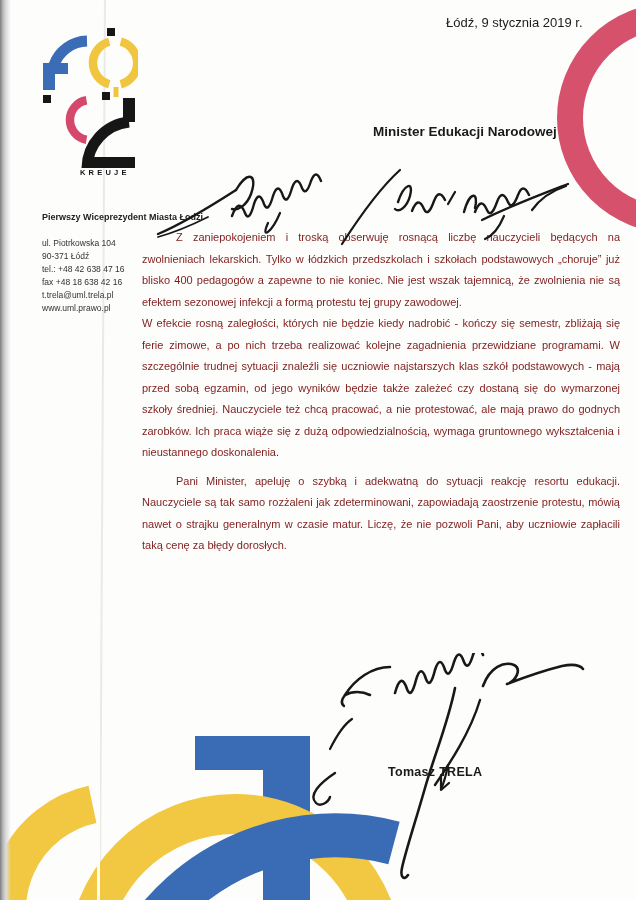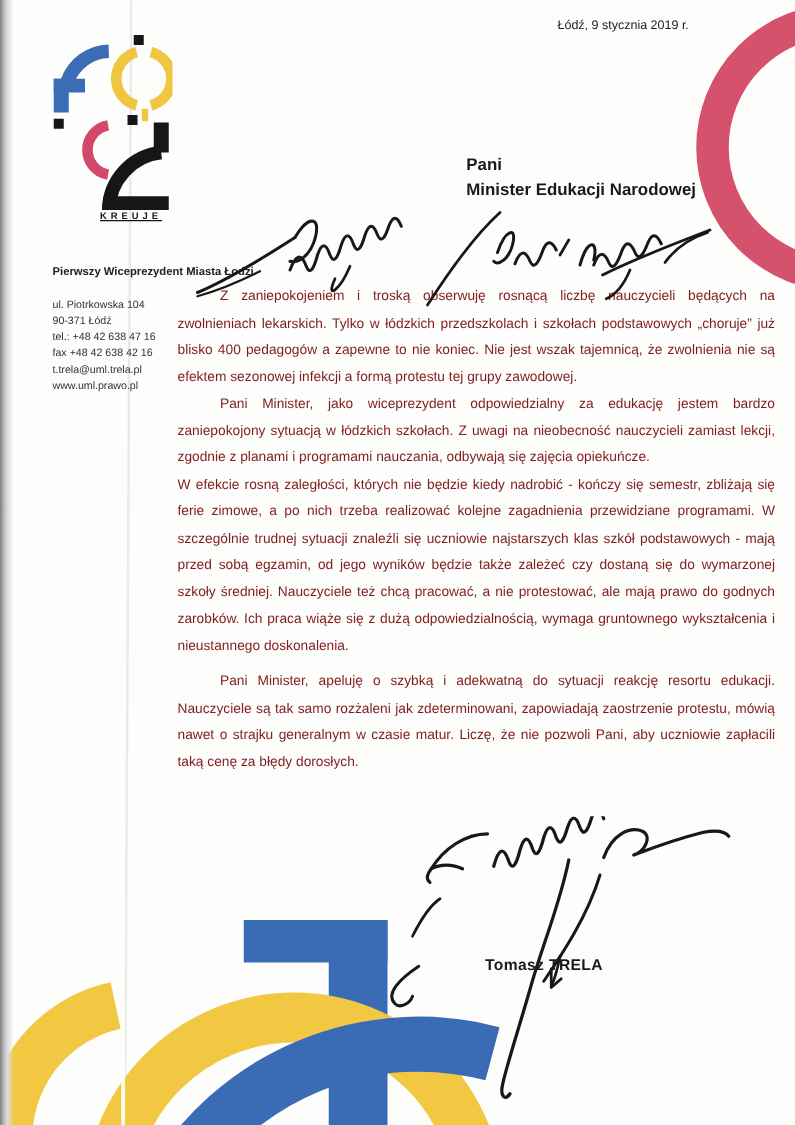--- a/index.html
+++ b/index.html
@@ -9,23 +9,23 @@
     font-family:"Liberation Sans",sans-serif;color:#1e1e1e;
   }
   .scan-edge{position:absolute;left:0;top:0;width:11px;height:100%;
     background:linear-gradient(90deg,#7e7e7e 0px,#b9b9b9 3px,#dcdcdc 6px,rgba(250,250,250,0) 11px);z-index:9;}
   .fold-line{position:absolute;left:104px;top:-4px;width:2px;height:910px;
     background:rgba(110,110,110,0.13);transform:rotate(0.32deg);transform-origin:top center;z-index:1;}
   .fold-white{position:absolute;left:97px;top:700px;width:3px;height:200px;background:rgba(253,253,252,0.95);z-index:6;}
 
   .logo-svg{position:absolute;left:38px;top:26px;width:100px;height:145px;z-index:2;}
   .kreuje{position:absolute;left:80px;top:168px;font-size:7.5px;font-weight:bold;
-    letter-spacing:3.2px;color:#141414;z-index:2;text-decoration:underline;}
+    letter-spacing:3.2px;color:#141414;z-index:2;}
 
-  .date-line{position:absolute;left:446px;top:15px;font-size:10px;color:#1c1c1c;}
+  .date-line{position:absolute;left:446px;top:15px;font-size:13px;color:#1c1c1c;}
   .recipient{position:absolute;left:373px;top:122px;font-size:13.5px;font-weight:bold;
     line-height:19.5px;color:#1a1a1a;}
 
   .sender-title{position:absolute;left:42px;top:212px;font-size:9px;font-weight:bold;
     white-space:nowrap;color:#222;}
   .sender-address{position:absolute;left:42px;top:237px;font-size:8.5px;line-height:13px;color:#323232;}
 
   .body-text{position:absolute;left:142px;top:227px;width:478px;font-size:11px;
     line-height:21.5px;text-align:justify;color:#7f1d1d;z-index:2;}
   .body-text p{margin:0;text-indent:34px;}
@@ -73,30 +73,29 @@
   </svg>
   <div class="kreuje">KREUJE</div>
 
   <svg class="ring-svg" viewBox="0 0 96 250">
     <circle cx="132" cy="118" r="102" fill="none" stroke="#d5516c" stroke-width="26"></circle>
   </svg>
 
   <div class="date-line">Łódź, 9 stycznia 2019 r.</div>
 
   <div class="recipient">
-    <div>Pani</div>
     <div>Minister Edukacji Narodowej</div>
   </div>
 
   <div class="sender-title">Pierwszy Wiceprezydent Miasta Łodzi</div>
   <div class="sender-address">
     <div>ul. Piotrkowska 104</div>
     <div>90-371 Łódź</div>
     <div>tel.: +48 42 638 47 16</div>
-    <div>fax +48 42 638 42 16</div>
+    <div>fax +48 18 638 42 16</div>
     <div>t.trela@uml.trela.pl</div>
     <div>www.uml.prawo.pl</div>
   </div>
 
   <svg class="salutation-svg" viewBox="0 0 420 82">
     <path class="hw" stroke-width="2.4" d="M 6 68 C 30 58, 56 42, 84 24"></path>
     <path class="hw" stroke-width="1.8" d="M 6 71 C 24 66, 40 59, 56 51"></path>
     <path class="hw" stroke-width="2.4" d="M 84 24 C 96 4, 106 8, 99 28 C 95 39, 86 45, 80 43"></path>
     <path class="hw" stroke-width="2.4" d="M 80 50 q 7 -19 13 -3 q 4 10 9 -9 q 5 -15 10 0 q 4 10 9 -8 q 5 -15 10 0 q 4 10 9 -8 q 5 -14 10 0 q 4 9 9 -7 q 5 -13 10 0"></path>
     <path class="hw" stroke-width="2.2" d="M 128 47 C 120 66, 108 75, 116 57"></path>
@@ -107,21 +106,20 @@
     <path class="hw" stroke-width="2.4" d="M 312 46 C 318 24, 327 26, 323 42"></path>
     <path class="hw" stroke-width="2.4" d="M 323 46 q 6 -16 12 -2 q 4 9 10 -8 q 5 -14 11 0 q 4 9 10 -7 q 5 -13 11 0"></path>
     <path class="hw" stroke-width="2.2" d="M 352 50 C 347 62, 340 70, 333 73"></path>
     <path class="hw" stroke-width="2.2" d="M 330 54 C 358 40, 390 28, 416 18"></path>
     <path class="hw" stroke-width="2.2" d="M 380 44 C 390 30, 402 24, 414 20"></path>
   </svg>
   <span class="hw-text">Szanowna Pani Minister</span>
 
   <div class="body-text">
     <p>Z zaniepokojeniem i troską obserwuję rosnącą liczbę nauczycieli będących na zwolnieniach lekarskich. Tylko w łódzkich przedszkolach i szkołach podstawowych „choruje” już blisko 400 pedagogów a zapewne to nie koniec. Nie jest wszak tajemnicą, że zwolnienia nie są efektem sezonowej infekcji a formą protestu tej grupy zawodowej.</p>
-    <p>Pani Minister, jako wiceprezydent odpowiedzialny za edukację jestem bardzo zaniepokojony sytuacją w łódzkich szkołach. Z uwagi na nieobecność nauczycieli zamiast lekcji, zgodnie z planami i programami nauczania, odbywają się zajęcia opiekuńcze.</p>
     <p class="noindent">W efekcie rosną zaległości, których nie będzie kiedy nadrobić - kończy się semestr, zbliżają się ferie zimowe, a po nich trzeba realizować kolejne zagadnienia przewidziane programami. W szczególnie trudnej sytuacji znaleźli się uczniowie najstarszych klas szkół podstawowych - mają przed sobą egzamin, od jego wyników będzie także zależeć czy dostaną się do wymarzonej szkoły średniej. Nauczyciele też chcą pracować, a nie protestować, ale mają prawo do godnych zarobków. Ich praca wiąże się z dużą odpowiedzialnością, wymaga gruntownego wykształcenia i nieustannego doskonalenia.</p>
     <p class="lastpara">Pani Minister, apeluję o szybką i adekwatną do sytuacji reakcję resortu edukacji. Nauczyciele są tak samo rozżaleni jak zdeterminowani, zapowiadają zaostrzenie protestu, mówią nawet o strajku generalnym w czasie matur. Liczę, że nie pozwoli Pani, aby uczniowie zapłacili taką cenę za błędy dorosłych.</p>
   </div>
 
   <svg class="signature-svg" viewBox="0 0 300 247">
     <path class="hw" stroke-width="2.6" d="M 90 14 C 72 14, 55 26, 45 42 C 52 38, 62 38, 70 42"></path>
     <path class="hw" stroke-width="2.4" d="M 45 42 C 42 46, 40 50, 44 53"></path>
     <path class="hw" stroke-width="2.6" d="M 95 40 q 6 -22 12 -4 q 4 11 9 -9 q 5 -17 10 -1 q 4 11 9 -9 q 5 -16 10 0 q 4 10 9 -8 q 5 -15 10 0 q 4 10 9 -7 q 5 -14 10 0"></path>
     <path class="hw" stroke-width="2.6" d="M 183 33 C 190 14, 204 8, 214 12 C 222 16, 216 28, 207 31 C 220 26, 242 18, 262 13 C 272 11, 280 12, 283 16"></path>
     <path class="hw" stroke-width="2.6" d="M 155 35 C 148 70, 135 100, 125 135 C 115 170, 105 200, 102 215 C 100 224, 104 228, 108 222"></path>

